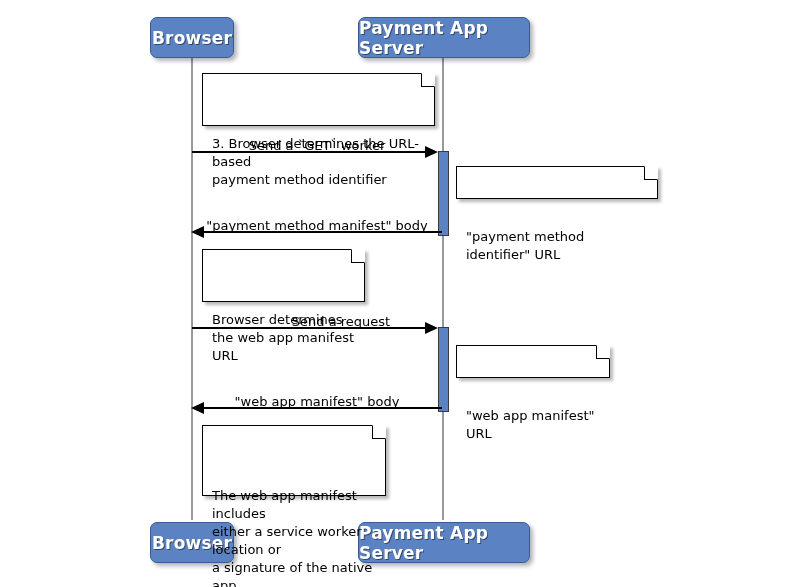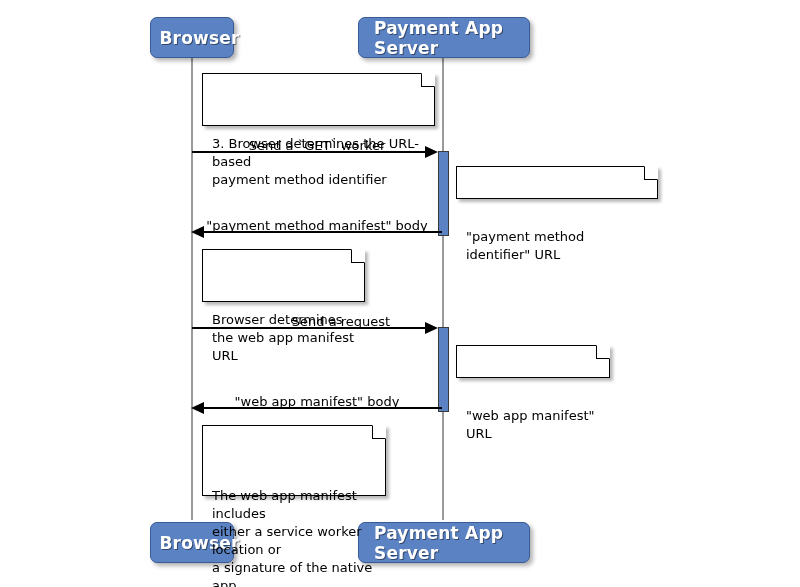--- a/index.html
+++ b/index.html
@@ -29,21 +29,20 @@
     border-radius: 7px;
     color: #ffffff;
     font-size: 17px;
     font-weight: bold;
     display: flex;
     align-items: center;
     justify-content: center;
     letter-spacing: 0.2px;
     text-shadow: 1px 1px 0 rgba(0,0,0,0.45);
     box-shadow: 3px 3px 4px rgba(0,0,0,0.30);
-    padding-left: 15px;
   }
 
   
   .lifeline {
     position: absolute;
     width: 2px;
     background: #9A9A9A;
   }
 
   

